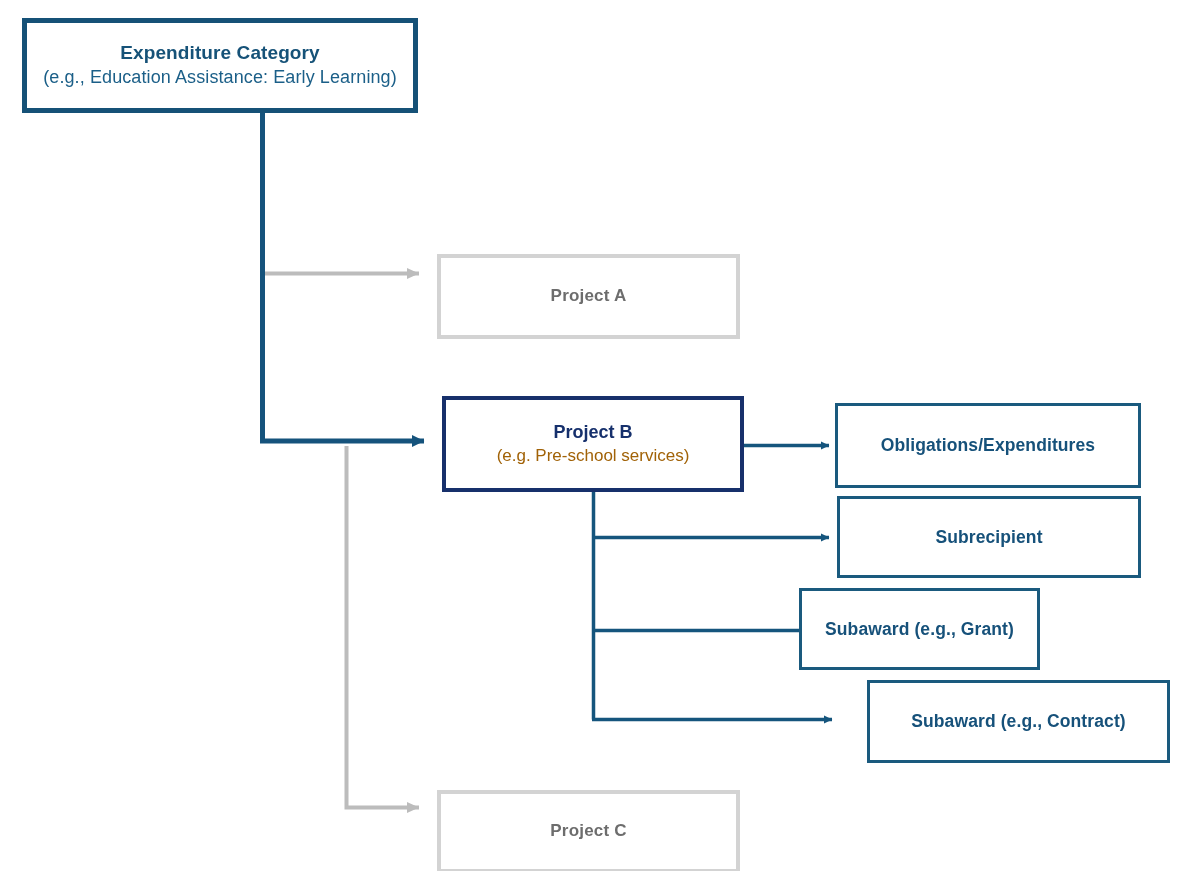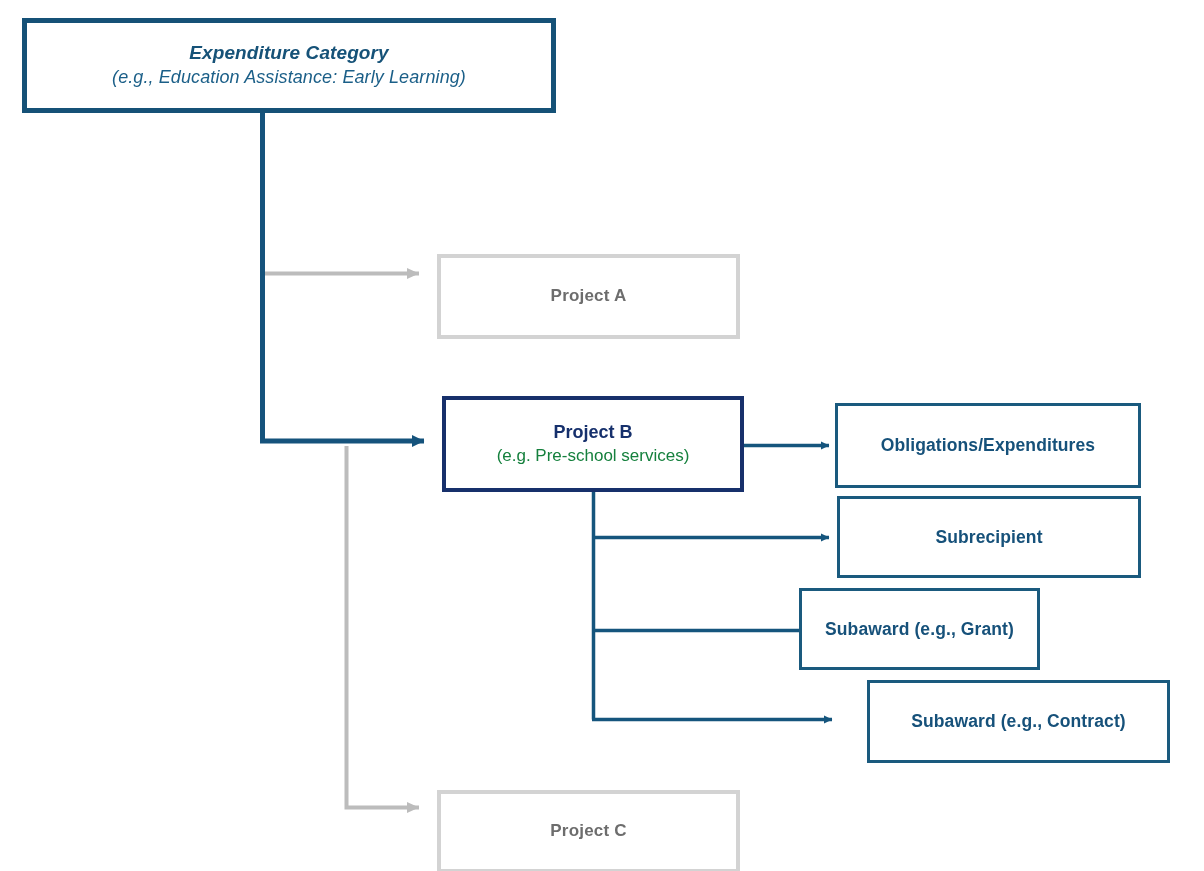--- a/index.html
+++ b/index.html
@@ -53,21 +53,21 @@
   
   .node--focus {
     border: 4px solid #17306b;
   }
   .node--focus .title {
     color: #16306c;
     font-weight: bold;
     font-size: 18px;
   }
   .node--focus .subtitle {
-    color: #15803d;
+    color: #a16207;
     font-weight: normal;
     font-size: 17px;
   }
   
   .node--muted {
     border: 4px solid #d3d3d3;
     margin-top: 24px;
   }
   .node--muted .title {
     color: #6d6d6d;
@@ -121,21 +121,21 @@
     </g>
 
     <g>
       <path d="M593.5,492 L593.5,719.5" fill="none" stroke="#15557d" stroke-width="3.5"></path>
       <path d="M592,537.5 L829,537.5" fill="none" stroke="#15557d" stroke-width="3.5" marker-end="url(#arrow-teal)"></path>
       <path d="M592,630.5 L832,630.5" fill="none" stroke="#15557d" stroke-width="3.5" marker-end="url(#arrow-teal)"></path>
       <path d="M592,719.5 L832,719.5" fill="none" stroke="#15557d" stroke-width="3.5" marker-end="url(#arrow-teal)"></path>
     </g>
   </svg>
 
-  <div class="node node--root" style="left:22px; top:18px; width:534px; height:95px;font-style:italic;">
+  <div class="node node--root" style="left:22px; top:18px; width:396px; height:95px;">
     <div class="title">Expenditure Category</div>
     <div class="subtitle">(e.g., Education Assistance: Early Learning)</div>
   </div>
 
   <div class="node node--muted" style="left:437px; top:230px; width:303px; height:85px;">
     <div class="title">Project A</div>
   </div>
 
   <div class="node node--focus" style="left:442px; top:396px; width:302px; height:96px;">
     <div class="title">Project B</div>

